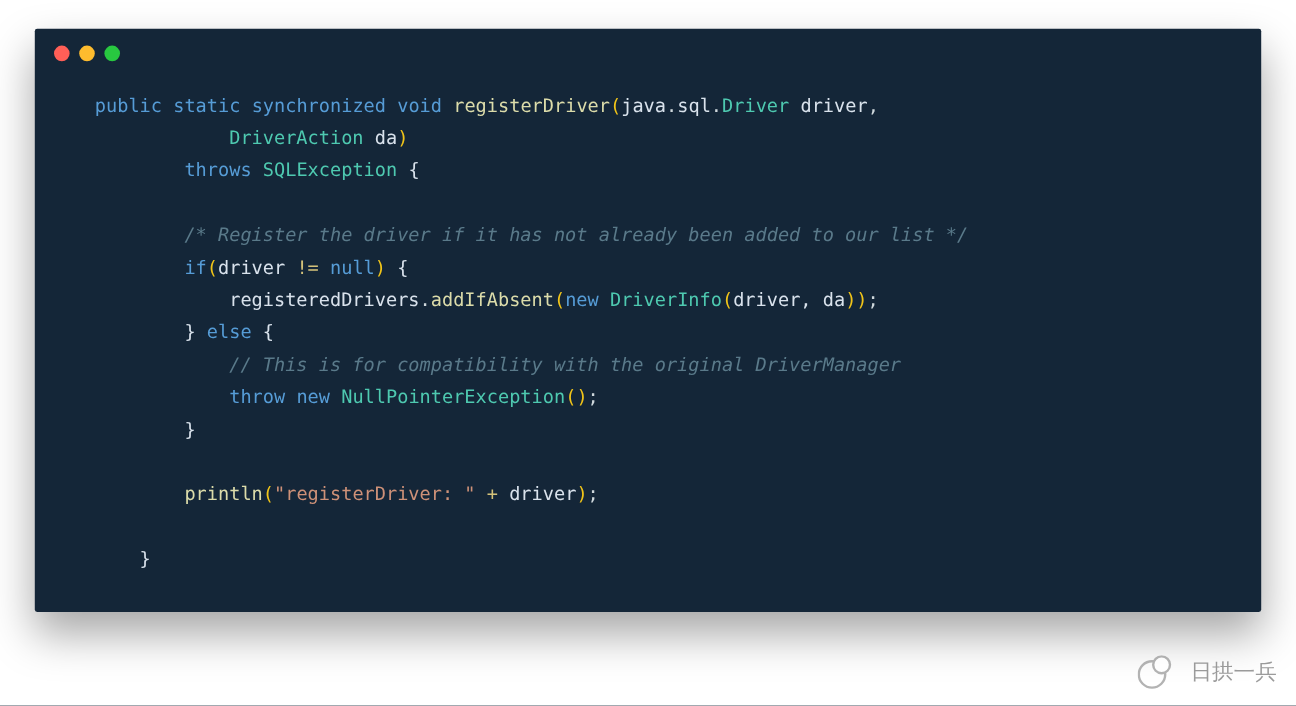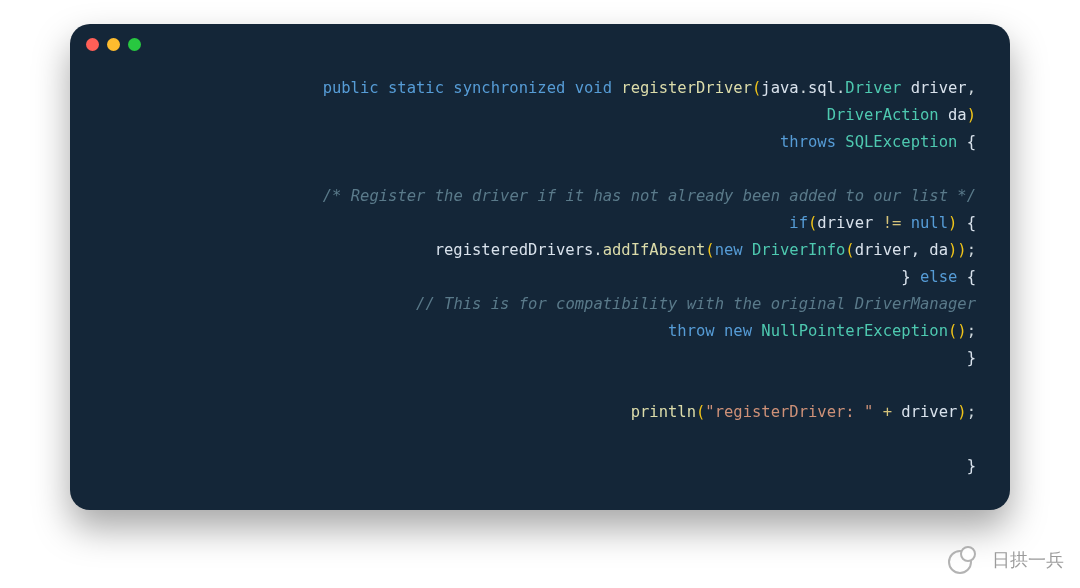--- a/index.html
+++ b/index.html
@@ -6,27 +6,26 @@
     html, body { width: 1080px; height: 588px; }
     body {
       background: #ffffff;
       font-family: Menlo, Consolas, "DejaVu Sans Mono", monospace;
       display: flex;
       align-items: flex-start;
       justify-content: center;
       padding: 24px 28px;
     }
     .window {
-      width: 940px;
+      width: 1022px;
       background: #142638;
-      border-radius: 20px;
+      border-radius: 2px;
       box-shadow: 0 18px 36px rgba(0,0,0,0.35);
       padding: 14px 0 20px 0;
       position: relative;
-      text-align: right;
     }
     .titlebar {
       display: flex;
       gap: 8px;
       padding: 0 16px 10px 16px;
     }
     .dot { width: 13px; height: 13px; border-radius: 50%; }
     .dot.red    { background: #ff5f57; }
     .dot.yellow { background: #febc2e; }
     .dot.green  { background: #28c840; }

